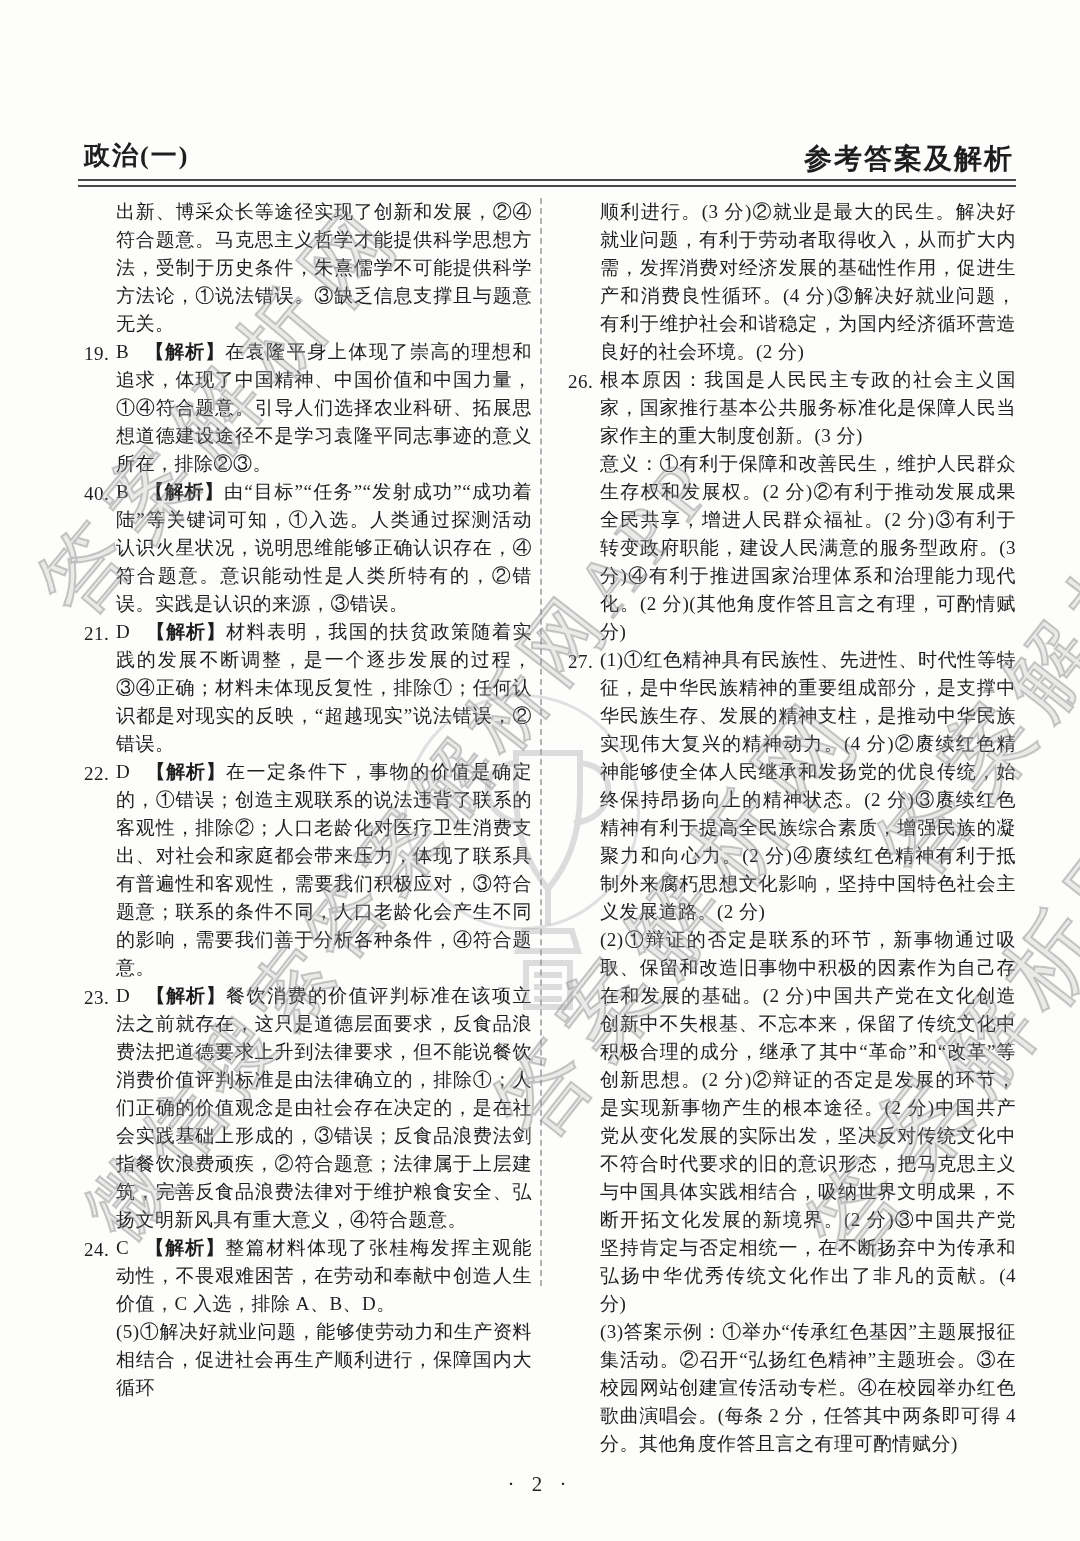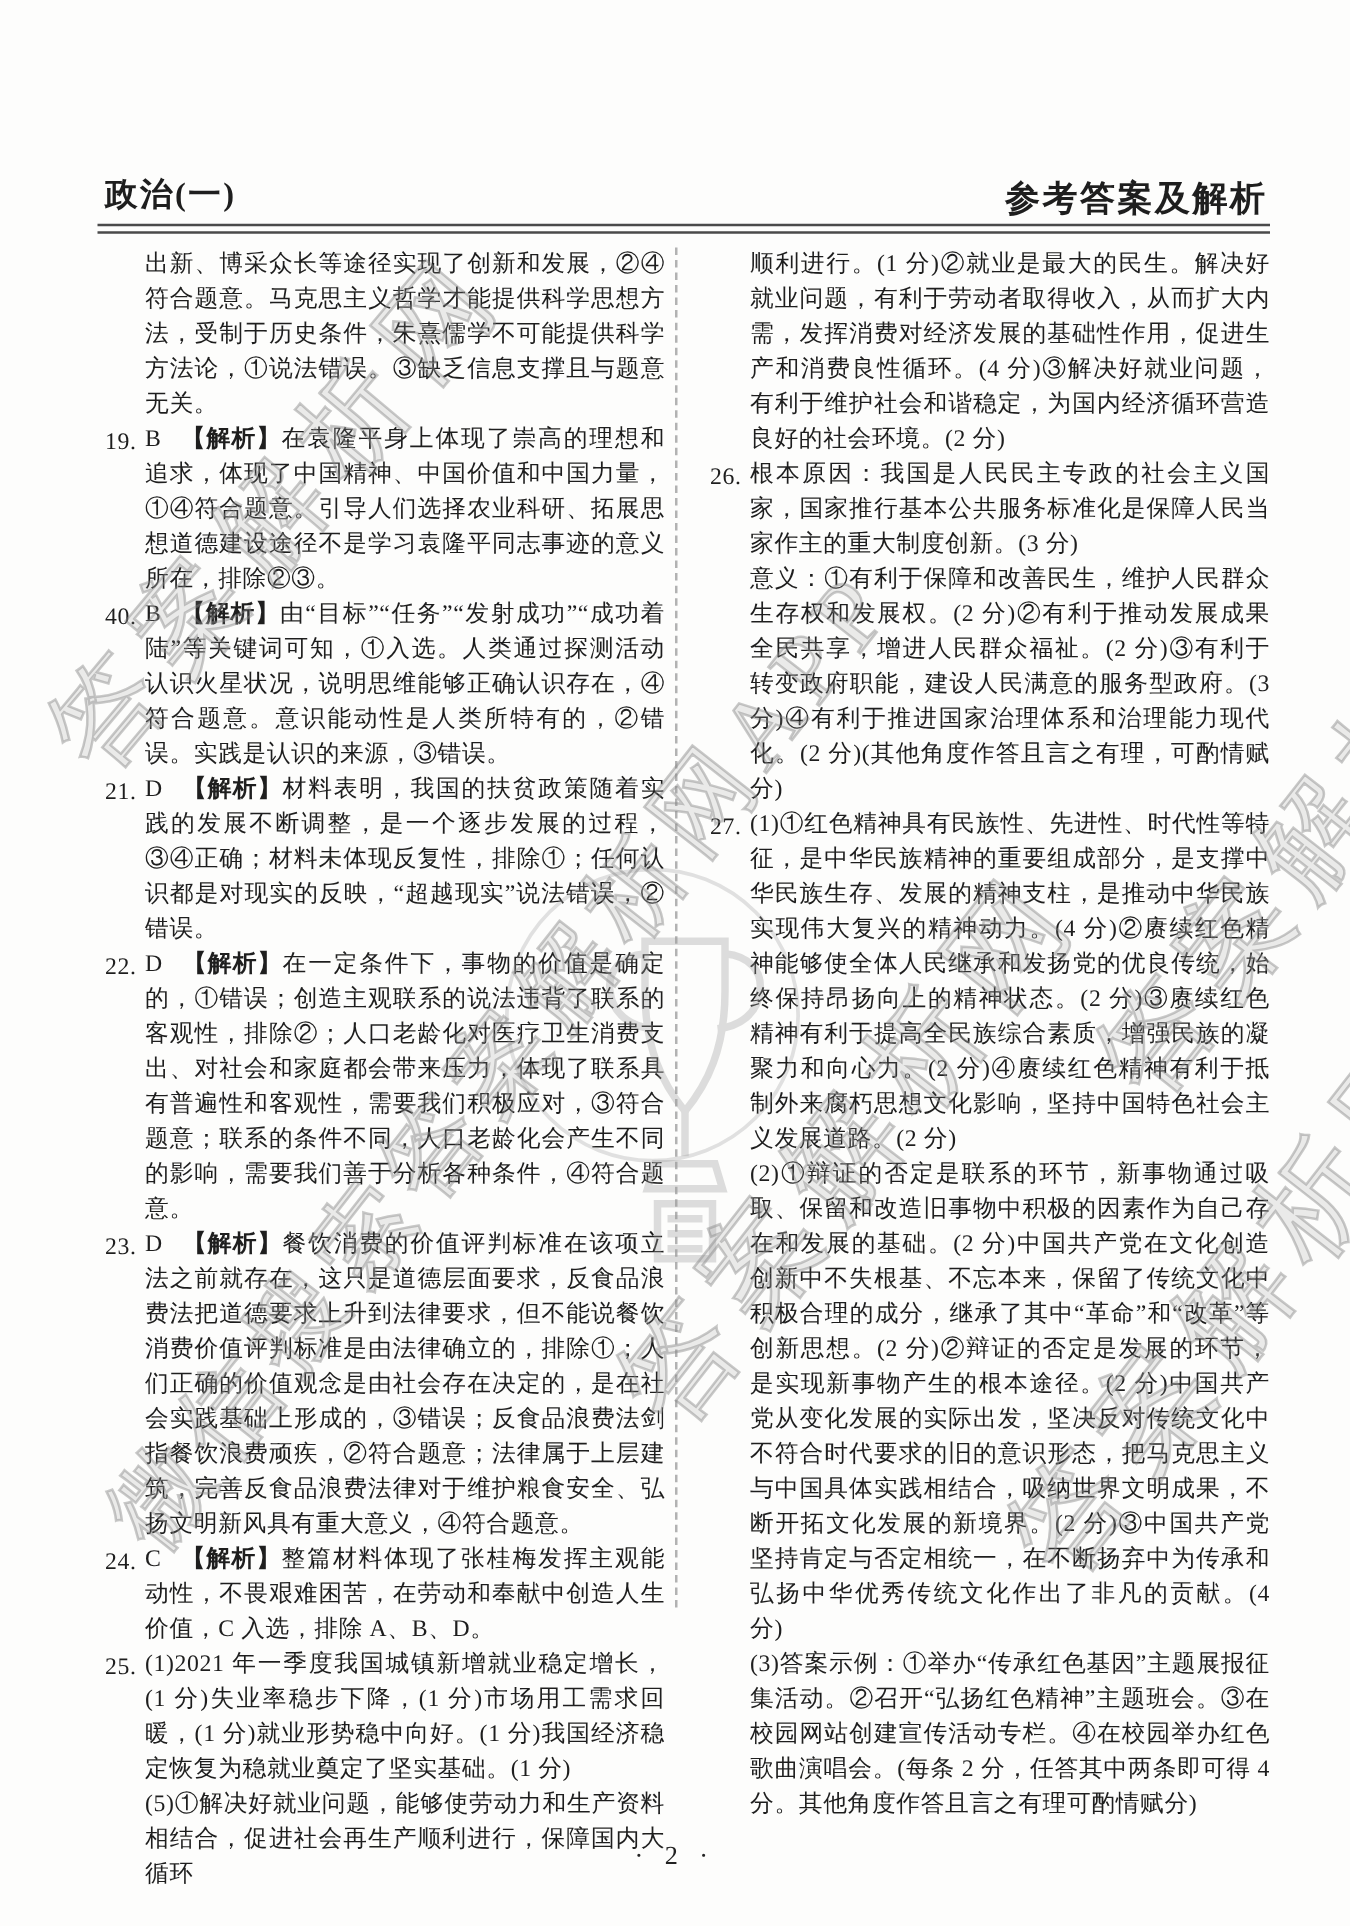--- a/index.html
+++ b/index.html
@@ -103,28 +103,27 @@
         <div class="item">
           <div class="par"><span class="num">22.</span><span class="ans">D</span><span class="lab">【解析】</span>在一定条件下，事物的价值是确定的，①错误；创造主观联系的说法违背了联系的客观性，排除②；人口老龄化对医疗卫生消费支出、对社会和家庭都会带来压力，体现了联系具有普遍性和客观性，需要我们积极应对，③符合题意；联系的条件不同，人口老龄化会产生不同的影响，需要我们善于分析各种条件，④符合题意。</div>
         </div>
         <div class="item">
           <div class="par"><span class="num">23.</span><span class="ans">D</span><span class="lab">【解析】</span>餐饮消费的价值评判标准在该项立法之前就存在，这只是道德层面要求，反食品浪费法把道德要求上升到法律要求，但不能说餐饮消费价值评判标准是由法律确立的，排除①；人们正确的价值观念是由社会存在决定的，是在社会实践基础上形成的，③错误；反食品浪费法剑指餐饮浪费顽疾，②符合题意；法律属于上层建筑，完善反食品浪费法律对于维护粮食安全、弘扬文明新风具有重大意义，④符合题意。</div>
         </div>
         <div class="item">
           <div class="par"><span class="num">24.</span><span class="ans">C</span><span class="lab">【解析】</span>整篇材料体现了张桂梅发挥主观能动性，不畏艰难困苦，在劳动和奉献中创造人生价值，C 入选，排除 A、B、D。</div>
         </div>
         <div class="item">
-          <div class="par"><span class="num">25.</span>(1)2021 年一季度我国城镇新增就业稳定增长，(1 分)失业率稳步下降，(1 分)市场用工需求回暖，(1 分)就业形势稳中向好。(1 分)我国经济稳定恢复为稳就业奠定了坚实基础。(1 分)</div>
           <div class="par">(5)①解决好就业问题，能够使劳动力和生产资料相结合，促进社会再生产顺利进行，保障国内大循环</div>
         </div>
       </section>
     <div class="col-divider"></div>
     <section class="col" id="col-right">
         <div class="item">
-          <div class="par">顺利进行。(1 分)②就业是最大的民生。解决好就业问题，有利于劳动者取得收入，从而扩大内需，发挥消费对经济发展的基础性作用，促进生产和消费良性循环。(4 分)③解决好就业问题，有利于维护社会和谐稳定，为国内经济循环营造良好的社会环境。(2 分)</div>
+          <div class="par">顺利进行。(3 分)②就业是最大的民生。解决好就业问题，有利于劳动者取得收入，从而扩大内需，发挥消费对经济发展的基础性作用，促进生产和消费良性循环。(4 分)③解决好就业问题，有利于维护社会和谐稳定，为国内经济循环营造良好的社会环境。(2 分)</div>
         </div>
         <div class="item">
           <div class="par"><span class="num">26.</span>根本原因：我国是人民民主专政的社会主义国家，国家推行基本公共服务标准化是保障人民当家作主的重大制度创新。(3 分)</div>
           <div class="par">意义：①有利于保障和改善民生，维护人民群众生存权和发展权。(2 分)②有利于推动发展成果全民共享，增进人民群众福祉。(2 分)③有利于转变政府职能，建设人民满意的服务型政府。(3 分)④有利于推进国家治理体系和治理能力现代化。(2 分)(其他角度作答且言之有理，可酌情赋分)</div>
         </div>
         <div class="item">
           <div class="par"><span class="num">27.</span>(1)①红色精神具有民族性、先进性、时代性等特征，是中华民族精神的重要组成部分，是支撑中华民族生存、发展的精神支柱，是推动中华民族实现伟大复兴的精神动力。(4 分)②赓续红色精神能够使全体人民继承和发扬党的优良传统，始终保持昂扬向上的精神状态。(2 分)③赓续红色精神有利于提高全民族综合素质，增强民族的凝聚力和向心力。(2 分)④赓续红色精神有利于抵制外来腐朽思想文化影响，坚持中国特色社会主义发展道路。(2 分)</div>
           <div class="par">(2)①辩证的否定是联系的环节，新事物通过吸取、保留和改造旧事物中积极的因素作为自己存在和发展的基础。(2 分)中国共产党在文化创造创新中不失根基、不忘本来，保留了传统文化中积极合理的成分，继承了其中“革命”和“改革”等创新思想。(2 分)②辩证的否定是发展的环节，是实现新事物产生的根本途径。(2 分)中国共产党从变化发展的实际出发，坚决反对传统文化中不符合时代要求的旧的意识形态，把马克思主义与中国具体实践相结合，吸纳世界文明成果，不断开拓文化发展的新境界。(2 分)③中国共产党坚持肯定与否定相统一，在不断扬弃中为传承和弘扬中华优秀传统文化作出了非凡的贡献。(4 分)</div>
           <div class="par">(3)答案示例：①举办“传承红色基因”主题展报征集活动。②召开“弘扬红色精神”主题班会。③在校园网站创建宣传活动专栏。④在校园举办红色歌曲演唱会。(每条 2 分，任答其中两条即可得 4 分。其他角度作答且言之有理可酌情赋分)</div>
         </div>

